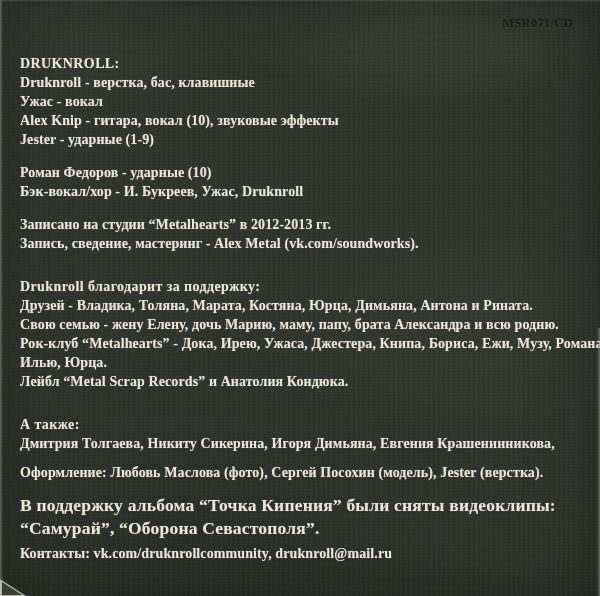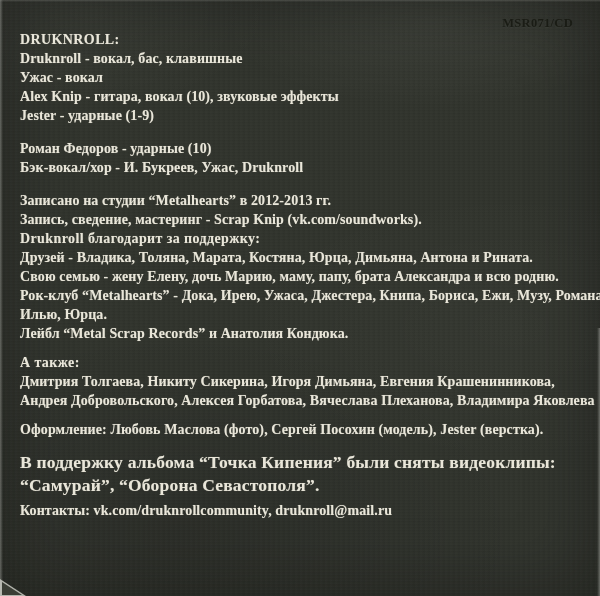--- a/index.html
+++ b/index.html
@@ -87,20 +87,21 @@
   .line {
     font-size: 14px;
     font-weight: bold;
     line-height: 19px;
     white-space: nowrap;
     letter-spacing: 0.1px;
     text-shadow: 0 0 1px rgba(235,232,220,0.35);
   }
   .heading {
     letter-spacing: 0.4px;
+    margin-top: 24px;
   }
   .sec { margin: 0; }
   .sec-lineup    { margin-bottom: 14px; }
   .sec-guests    { margin-bottom: 14px; }
   .sec-recording {  }
   .sec-thanks    { margin-bottom: 10px; }
   .sec-also      { margin-bottom: 10px; }
   .sec-design    { margin-bottom: 12px; }
   .sec-videos    { margin-bottom: 4px; }
   .sec-videos .line {
@@ -117,49 +118,48 @@
   <div class="edge-top"></div>
   <div class="edge-left"></div>
   <div class="edge-right"></div>
 
   <div class="catalog">MSR071/CD</div>
 
   <div class="credits">
 
     <div class="sec sec-lineup">
       <div class="line heading">DRUKNROLL:</div>
-      <div class="line">Druknroll - вокал, бас, клавишные</div>
+      <div class="line">Druknroll - верстка, бас, клавишные</div>
       <div class="line">Ужас - вокал</div>
       <div class="line">Alex Knip - гитара, вокал (10), звуковые эффекты</div>
       <div class="line">Jester - ударные (1-9)</div>
     </div>
 
     <div class="sec sec-guests">
       <div class="line">Роман Федоров - ударные (10)</div>
       <div class="line">Бэк-вокал/хор - И. Букреев, Ужас, Druknroll</div>
     </div>
 
     <div class="sec sec-recording">
       <div class="line">Записано на студии “Metalhearts” в 2012-2013 гг.</div>
-      <div class="line">Запись, сведение, мастеринг - Scrap Knip (vk.com/soundworks).</div>
+      <div class="line">Запись, сведение, мастеринг - Alex Metal (vk.com/soundworks).</div>
     </div>
 
     <div class="sec sec-thanks">
       <div class="line heading">Druknroll благодарит за поддержку:</div>
       <div class="line">Друзей - Владика, Толяна, Марата, Костяна, Юрца, Димьяна, Антона и Рината.</div>
       <div class="line">Свою семью - жену Елену, дочь Марию, маму, папу, брата Александра и всю родню.</div>
       <div class="line">Рок-клуб “Metalhearts” - Дока, Ирею, Ужаса, Джестера, Книпа, Бориса, Ежи, Музу, Романа,</div>
       <div class="line">Илью, Юрца.</div>
       <div class="line">Лейбл “Metal Scrap Records” и Анатолия Кондюка.</div>
     </div>
 
     <div class="sec sec-also">
       <div class="line heading">А также:</div>
       <div class="line">Дмитрия Толгаева, Никиту Сикерина, Игоря Димьяна, Евгения Крашенинникова,</div>
-      <div class="line">Андрея Добровольского, Алексея Горбатова, Вячеслава Плеханова, Владимира Яковлева</div>
     </div>
 
     <div class="sec sec-design">
       <div class="line">Оформление: Любовь Маслова (фото), Сергей Посохин (модель), Jester (верстка).</div>
     </div>
 
     <div class="sec sec-videos">
       <div class="line">В поддержку альбома “Точка Кипения” были сняты видеоклипы:</div>
       <div class="line">“Самурай”, “Оборона Севастополя”.</div>
     </div>

